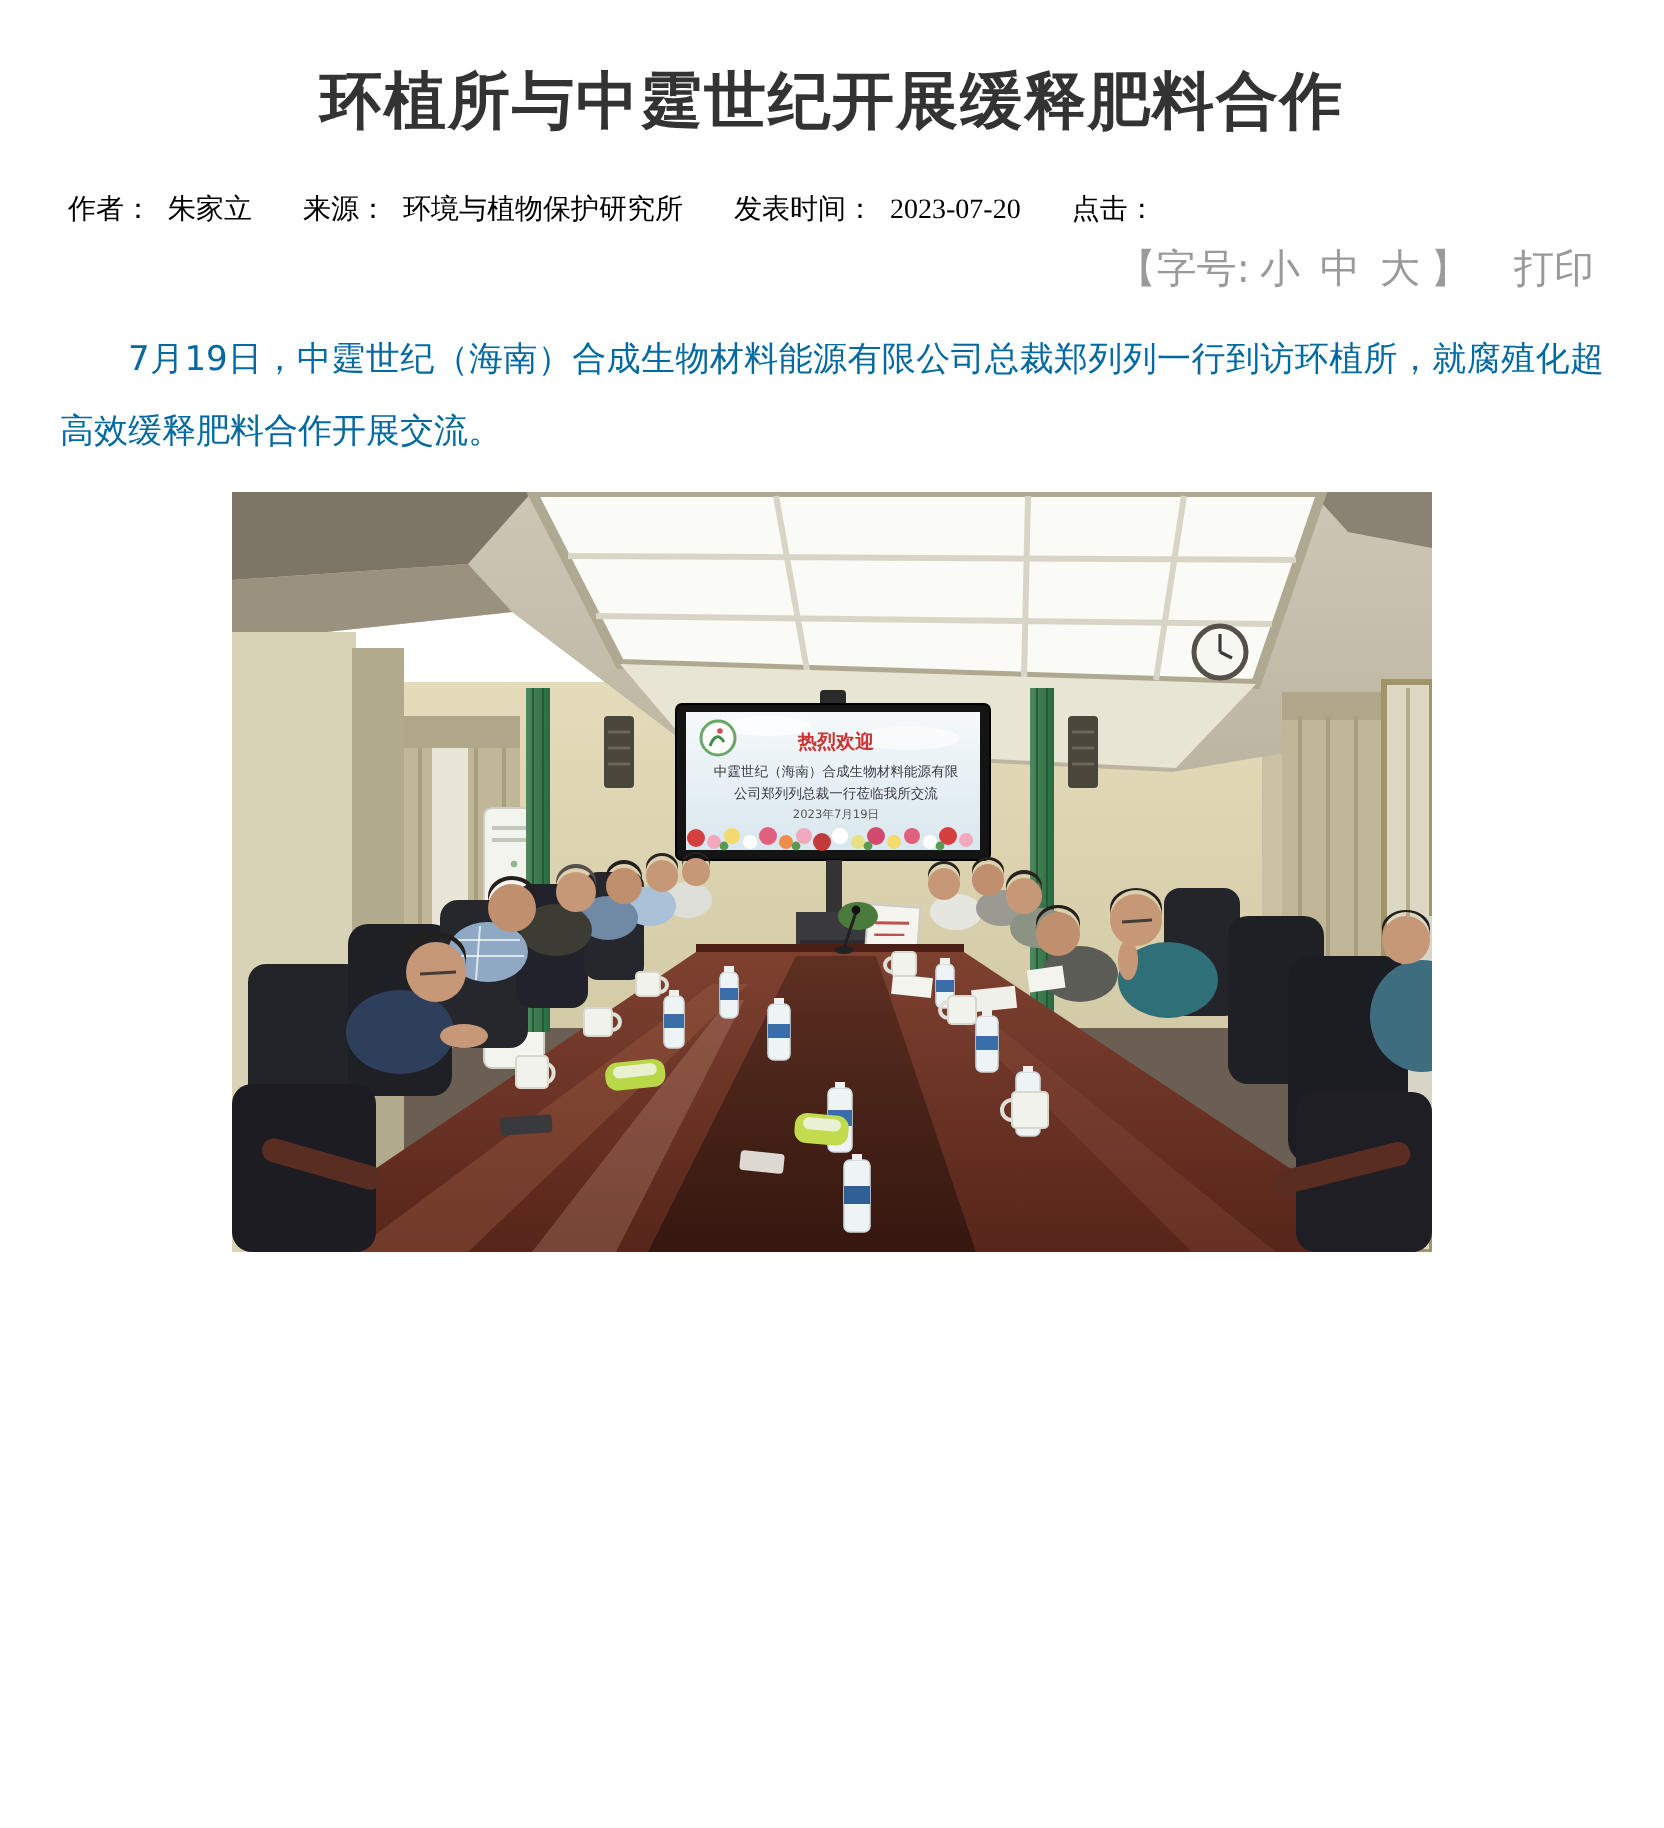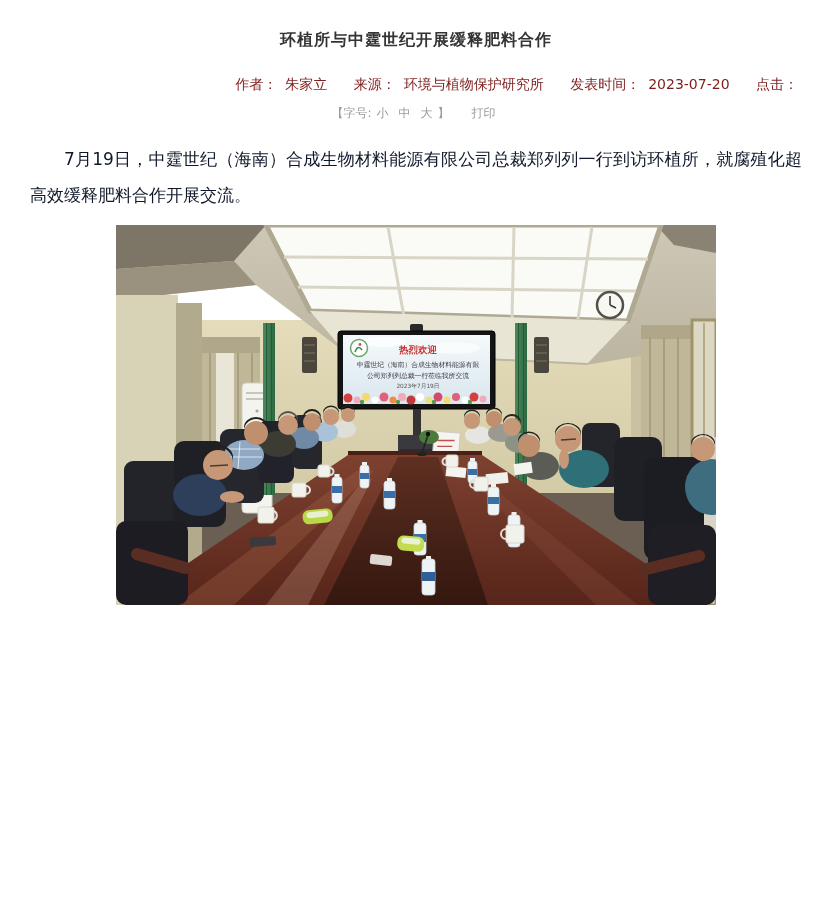--- a/index.html
+++ b/index.html
@@ -2,33 +2,33 @@
 <html><head>
 <meta charset="utf-8">
 <style>
   html,body{margin:0;padding:0;background:#fff;}
   .page{
     width:832px;min-height:914px;margin:0 auto;background:#fff;
     box-sizing:border-box;padding:20px 30px 16px;
     font-family:"DejaVu Sans","Liberation Sans",sans-serif;
   }
   .title{
-    text-align:center;font-size:16px;font-weight:bold;color:#333;
+    text-align:center;font-size:31px;font-weight:bold;color:#333;
     margin:10px 0 20px;letter-spacing:1px;
   }
   .meta,.hits-line{
-    text-align:right;color:#7f1d1d;font-size:14px;line-height:27px;
+    text-align:left;color:#000000;font-size:14px;line-height:27px;font-family:Liberation Serif, serif;
   }
   .meta span{margin:0 4px;}
   .toolbar{
-    text-align:center;color:#9a9a9a;font-size:12px;line-height:27px;margin:2px 0 14px;
+    text-align:right;color:#9a9a9a;font-size:20px;line-height:27px;margin:2px 0 14px;
   }
   .toolbar .szlink{color:#9a9a9a;text-decoration:none;cursor:pointer;margin:0 5px;}
   .toolbar .print{margin-left:22px;cursor:pointer;}
-  .body-text{font-size:17px;color:#0f172a;line-height:36px;text-indent:2em;text-align:justify;margin:0;}
+  .body-text{font-size:17px;color:#0369a1;line-height:36px;text-indent:2em;text-align:justify;margin:0;}
   .photo-wrap{margin:12px auto 14px;text-align:right;}
   .photo-wrap svg{display:block;margin:0 auto;}
 </style>
 </head>
 <body>
 
 <div class="page">
 
   <h1 class="title">环植所与中霆世纪开展缓释肥料合作</h1>
 

